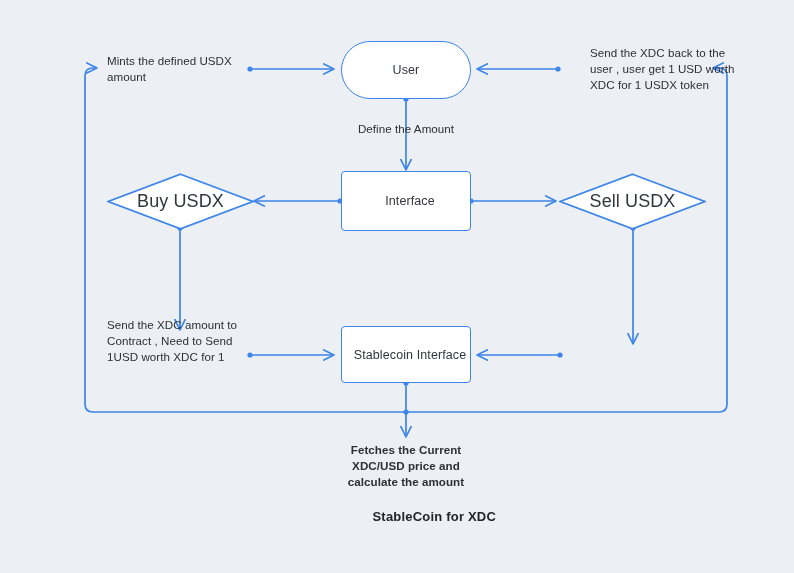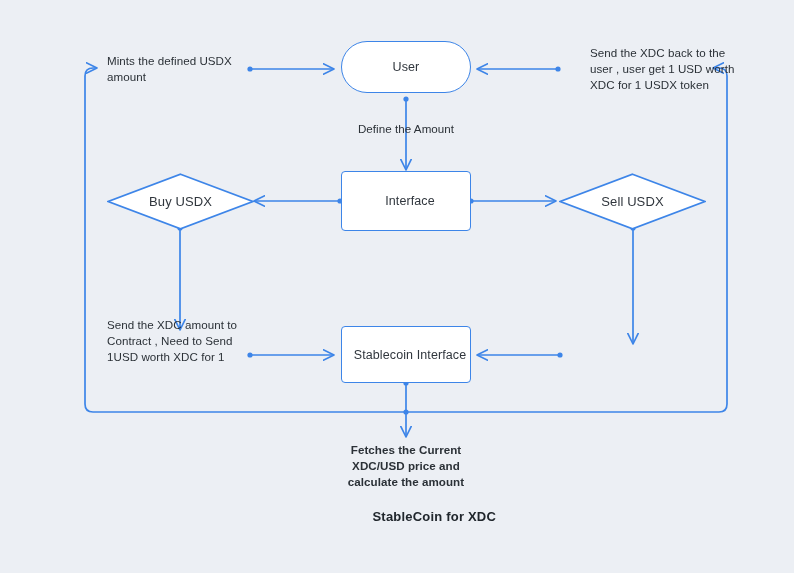--- a/index.html
+++ b/index.html
@@ -59,21 +59,21 @@
   .diamond-label {
     position: absolute;
     left: 0;
     top: 0;
     width: 100%;
     height: 100%;
     display: flex;
     align-items: center;
     justify-content: center;
     color: #30363d;
-    font-size: 13px;
+    font-size: 18px;
     letter-spacing: 0.1px;
   }
   .edge-label {
     position: absolute;
     color: #2b3137;
     font-size: 11.6px;
     line-height: 16px;
     letter-spacing: 0.05px;
     white-space: pre-line;
   }
@@ -157,21 +157,21 @@
       </g>
 
       <g>
         <path d="M 406 412 L 719 412 Q 727 412 727 404 L 727 76 Q 727 68 719 68 L 713 68" marker-end="url(#arrow)"></path>
       </g>
 
       <circle cx="406" cy="412" r="2.6" fill="#3d85e8" stroke="none"></circle>
     </g>
   </svg>
 
-  <div class="node rounded" style="left:341px; top:41px; width:130px; height:52px;text-align:right;">
+  <div class="node rounded" style="left:341px; top:41px; width:130px; height:58px;text-align:right;">
     <span>User</span>
   </div>
 
   <div class="node rect" style="left:341px; top:171px; width:130px; height:60px;">
     <span>Interface</span>
   </div>
 
   <div class="node rect" style="left:341px; top:326px; width:130px; height:57px;">
     <span>Stablecoin Interface</span>
   </div>

